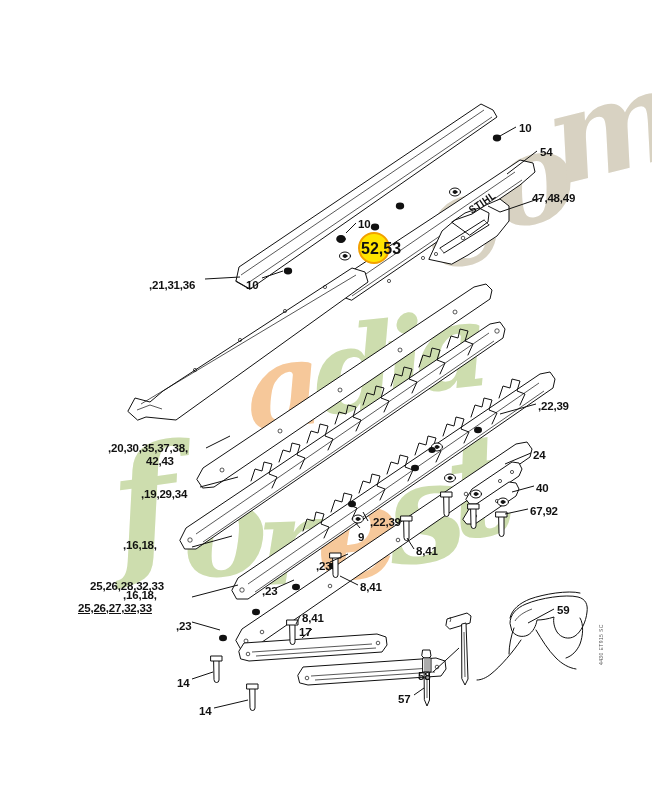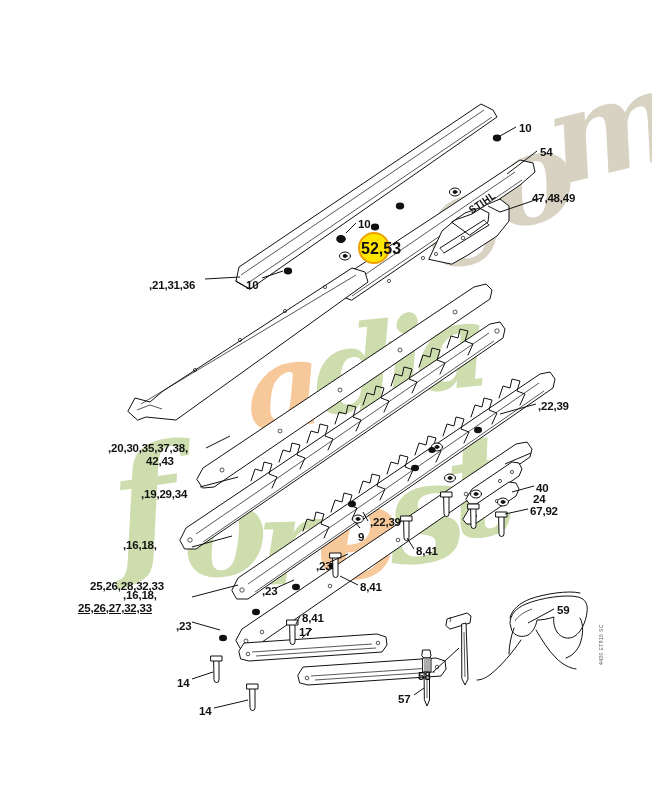--- a/index.html
+++ b/index.html
@@ -313,21 +313,21 @@
       <div class="lbl" style="left: 519px; top: 122px;">10</div>
       <div class="lbl" style="left: 540px; top: 146px;">54</div>
       <div class="lbl" style="left: 532px; top: 192px;">47,48,49</div>
       <div class="lbl" style="left: 358px; top: 218px;">10</div>
       <div class="lbl" style="left: 149px; top: 279px;">,21,31,36</div>
       <div class="lbl" style="left: 246px; top: 279px;">10</div>
       <div class="lbl" style="left: 108px; top: 442px;">,20,30,35,37,38,</div>
       <div class="lbl" style="left: 146px; top: 455px;">42,43</div>
       <div class="lbl" style="left: 141px; top: 488px;">,19,29,34</div>
       <div class="lbl" style="left: 538px; top: 400px;">,22,39</div>
-      <div class="lbl" style="left: 533px; top: 449px; margin-top: 44px;">24</div>
+      <div class="lbl" style="left: 533px; top: 449px;">24</div>
       <div class="lbl" style="left: 536px; top: 482px;">40</div>
       <div class="lbl" style="left: 530px; top: 505px;">67,92</div>
       <div class="lbl" style="left: 123px; top: 539px;">,16,18,</div>
       <div class="lbl" style="left: 90px; top: 552px; margin-top: 28px;">25,26,28,32,33</div>
       <div class="lbl" style="left: 370px; top: 516px;">,22,39</div>
       <div class="lbl" style="left: 358px; top: 531px;">9</div>
       <div class="lbl" style="left: 316px; top: 560px;">,23</div>
       <div class="lbl" style="left: 416px; top: 545px;">8,41</div>
       <div class="lbl" style="left: 123px; top: 589px;">,16,18,</div>
       <div class="lbl" style="left: 78px; top: 602px; text-decoration: underline;">25,26,27,32,33</div>

